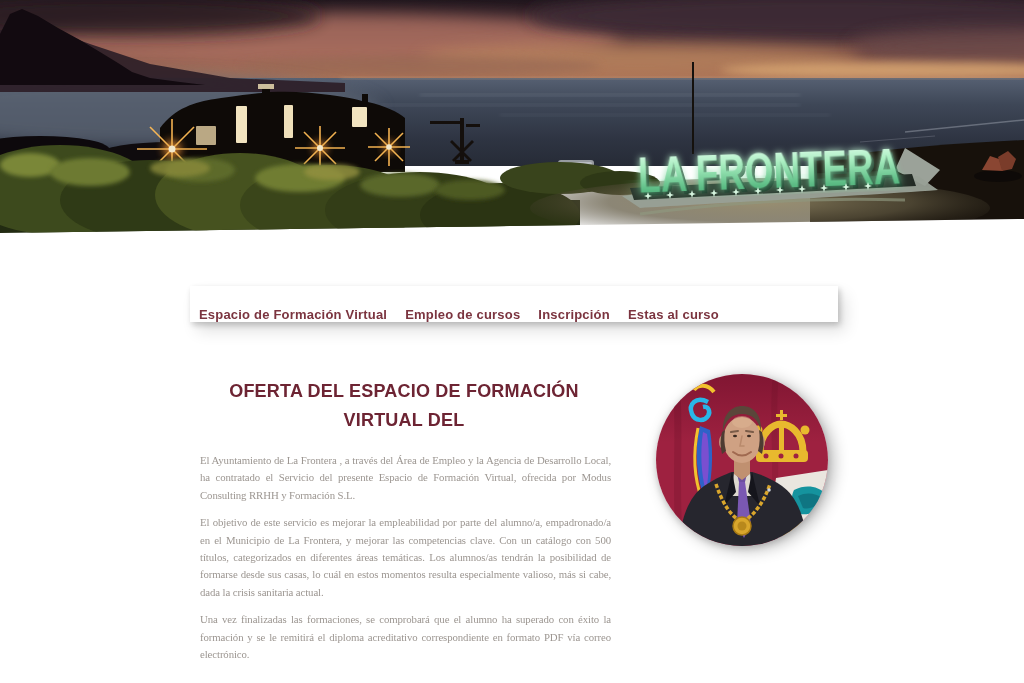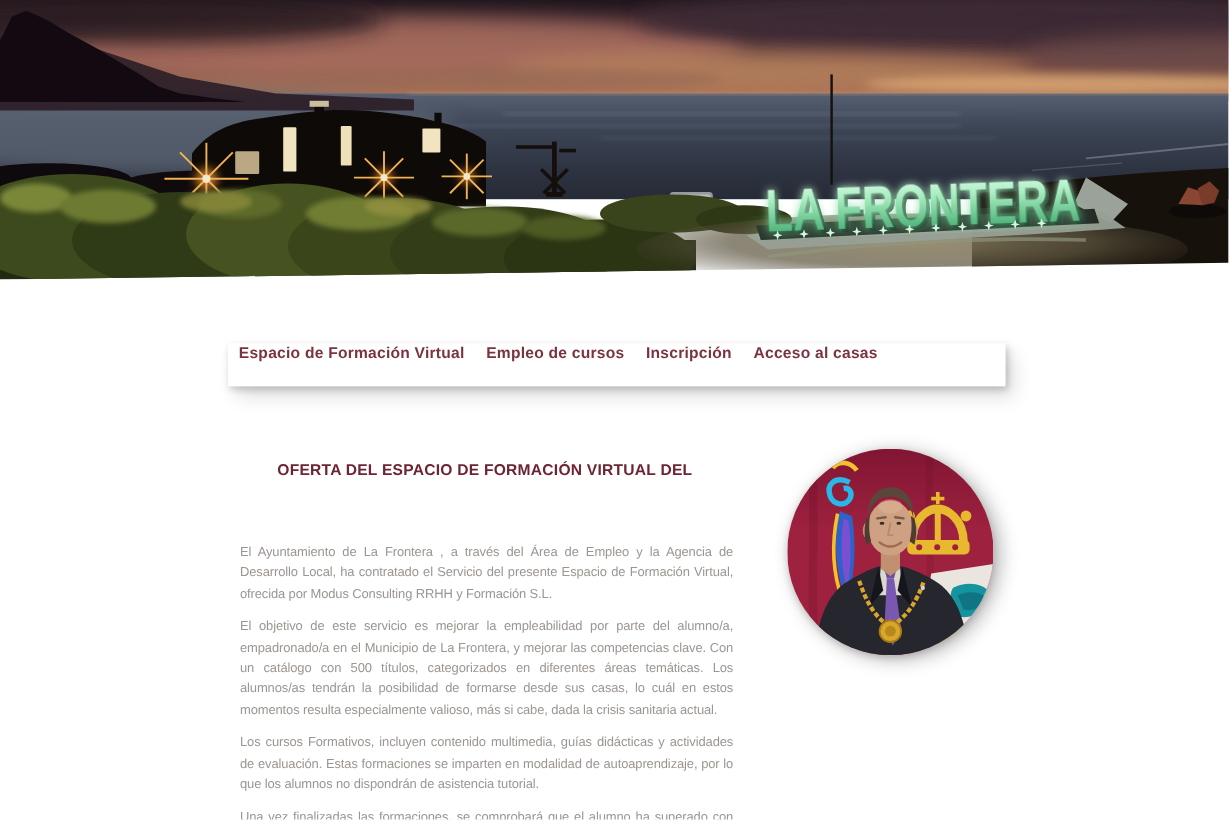--- a/index.html
+++ b/index.html
@@ -7,32 +7,32 @@
     font-family:"Liberation Sans", "DejaVu Sans", sans-serif; }
   .stage { position:relative; width:1024px; height:683px; background:#fff; }
 
   
   .hero { position:absolute; top:0; left:0; width:1024px; height:236px;
     clip-path: polygon(0 0, 1024px 0, 1024px 219px, 0 233px); }
   .hero svg { display:block; }
 
   
   .navbar { position:absolute; top:286px; left:190px; width:648px; height:36px;
-    background:#ffffff; display:flex; align-items:flex-start; gap:18px; padding-left:9px;
+    background:#ffffff; display:flex; align-items:flex-end; gap:18px; padding-left:9px;
     box-shadow: 2px 3px 6px rgba(0,0,0,.20), 7px 9px 16px rgba(0,0,0,.12); }
   .nav-item { font-size:13px; font-weight:600; letter-spacing:.2px; color:#7b343f;
     cursor:pointer; white-space:nowrap; }
 
   
   .title { position:absolute; top:377px; left:198px; width:412px; text-align:center;
-    color:#6d2433; font-size:13px; font-weight:700; line-height:29px; letter-spacing:.2px; }
+    color:#6d2433; font-size:18px; font-weight:700; line-height:29px; letter-spacing:.2px; }
   .title span { display:block; }
   .paragraphs { position:absolute; top:452px; left:200px; width:411px; }
   .paragraphs p { font-size:10.8px; line-height:17.4px; color:#9c9691;
-    text-align:justify; letter-spacing:-0.1px; margin-bottom:10px; }
+    text-align:justify; letter-spacing:-0.1px; margin-bottom:10px;font-family:Liberation Serif, serif; }
 
   
   .avatar { position:absolute; top:374px; left:656px; width:172px; height:172px;
     border-radius:50%; overflow:hidden;
     box-shadow: 5px 3px 16px rgba(0,0,0,.30), 0 2px 6px rgba(0,0,0,.15); }
   .avatar svg { display:block; }
 </style>
 </head>
 <body>
 
@@ -210,31 +210,30 @@
         <path d="M982,170 l8,-14 l9,3 l4,12 Z" fill="#8a4632"></path>
         <path d="M998,157 l10,-6 l8,8 l-4,10 l-10,2 Z" fill="#7a3c2a"></path>
       </g>
     </svg>
   </div>
 
   <nav class="navbar">
     <span class="nav-item">Espacio de Formación Virtual</span>
     <span class="nav-item">Empleo de cursos</span>
     <span class="nav-item">Inscripción</span>
-    <span class="nav-item">Acceso al casas</span>
+    <span class="nav-item">Estas al curso</span>
   </nav>
 
   <h1 class="title">
     <span>OFERTA DEL ESPACIO DE FORMACIÓN VIRTUAL DEL</span>
   </h1>
 
   <div class="paragraphs">
     <p>El Ayuntamiento de La Frontera , a través del Área de Empleo y la Agencia de Desarrollo Local, ha contratado el Servicio del presente Espacio de Formación Virtual, ofrecida por Modus Consulting RRHH y Formación S.L.</p>
     <p>El objetivo de este servicio es mejorar la empleabilidad por parte del alumno/a, empadronado/a en el Municipio de La Frontera, y mejorar las competencias clave. Con un catálogo con 500 títulos, categorizados en diferentes áreas temáticas. Los alumnos/as tendrán la posibilidad de formarse desde sus casas, lo cuál en estos momentos resulta especialmente valioso, más si cabe, dada la crisis sanitaria actual.</p>
-    <p>Los cursos Formativos, incluyen contenido multimedia, guías didácticas y actividades de evaluación. Estas formaciones se imparten en modalidad de autoaprendizaje, por lo que los alumnos no dispondrán de asistencia tutorial.</p>
     <p>Una vez finalizadas las formaciones, se comprobará que el alumno ha superado con éxito la formación y se le remitirá el diploma acreditativo correspondiente en formato PDF vía correo electrónico.</p>
   </div>
 
   <div class="avatar">
     <svg width="172" height="172" viewBox="0 0 172 172" xmlns="http://www.w3.org/2000/svg">
       <defs>
         <linearGradient id="avShade" x1="0" y1="0" x2="0" y2="1">
           <stop offset="0%" stop-color="#4a0018" stop-opacity=".35"></stop>
           <stop offset="40%" stop-color="#4a0018" stop-opacity="0"></stop>
         </linearGradient>

